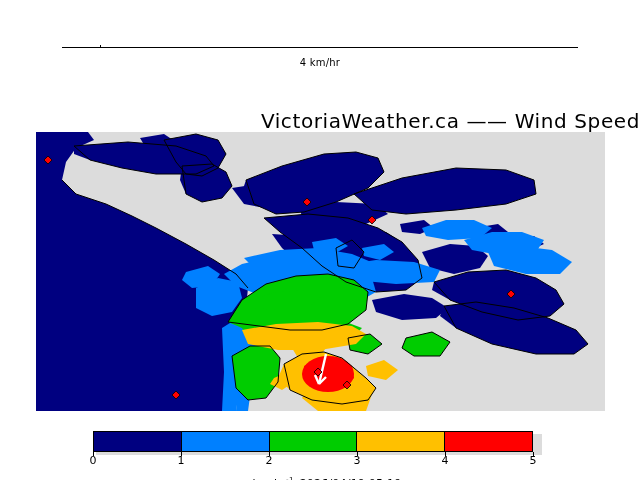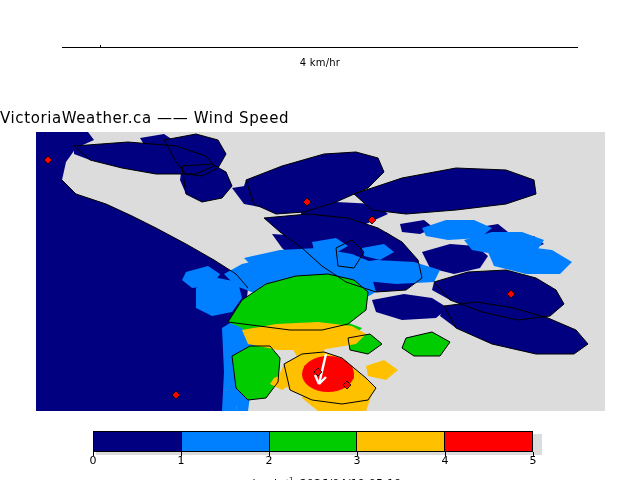--- a/index.html
+++ b/index.html
@@ -52,22 +52,22 @@
     line-height: 11px;
     margin-top: 20px;
   }
 
   
   .plot-title {
     position: absolute;
     left: 0px;
     top: 109px;
     width: 640px;
-    text-align: left;
-    font-size: 15px;
+    text-align: right;
+    font-size: 20px;
     font-family: "DejaVu Sans", sans-serif;
     letter-spacing: 0.6px;
     white-space: pre;
   }
 
   
   .map-panel {
     position: absolute;
     left: 36px;
     top: 132px;

